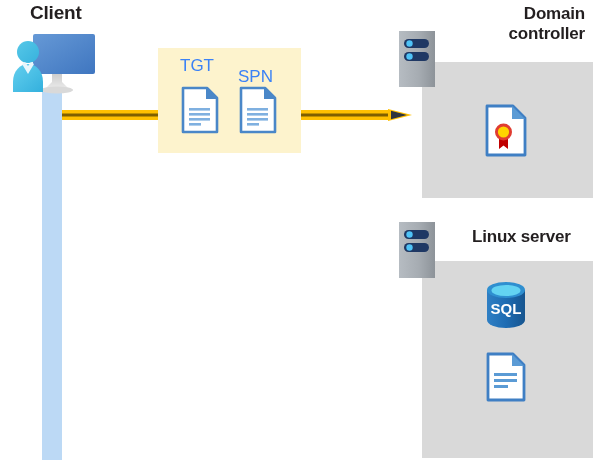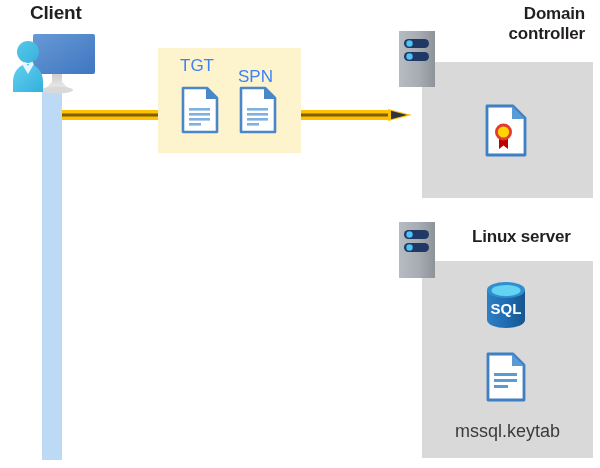--- a/index.html
+++ b/index.html
@@ -245,15 +245,14 @@
   </svg>
 
   <svg class="abs" id="keytab-doc" viewBox="0 0 40 50">
     <path d="M2 2 h25 l11 11 v35 h-36 z" fill="#ffffff" stroke="#3f7fc4" stroke-width="2.8" stroke-linejoin="round"></path>
     <path d="M26 2 l12 12 h-12 z" fill="#5b9bd5"></path>
     <rect x="8" y="21" width="23" height="3" fill="#5b9bd5"></rect>
     <rect x="8" y="27" width="23" height="3" fill="#5b9bd5"></rect>
     <rect x="8" y="33" width="14" height="3" fill="#5b9bd5"></rect>
   </svg>
 
-  <div id="keytab-label">mssql.keytab</div>
 
 </div>
 
 </body></html>

